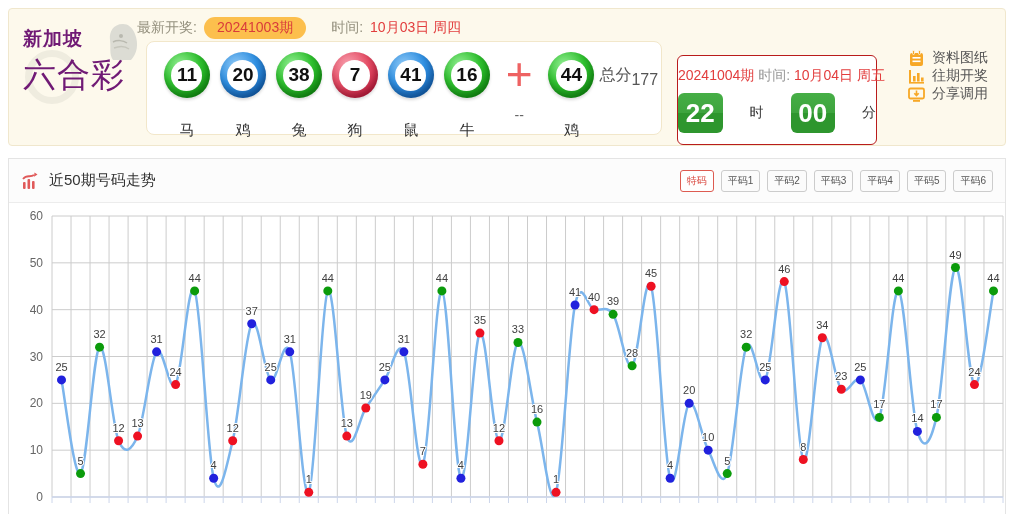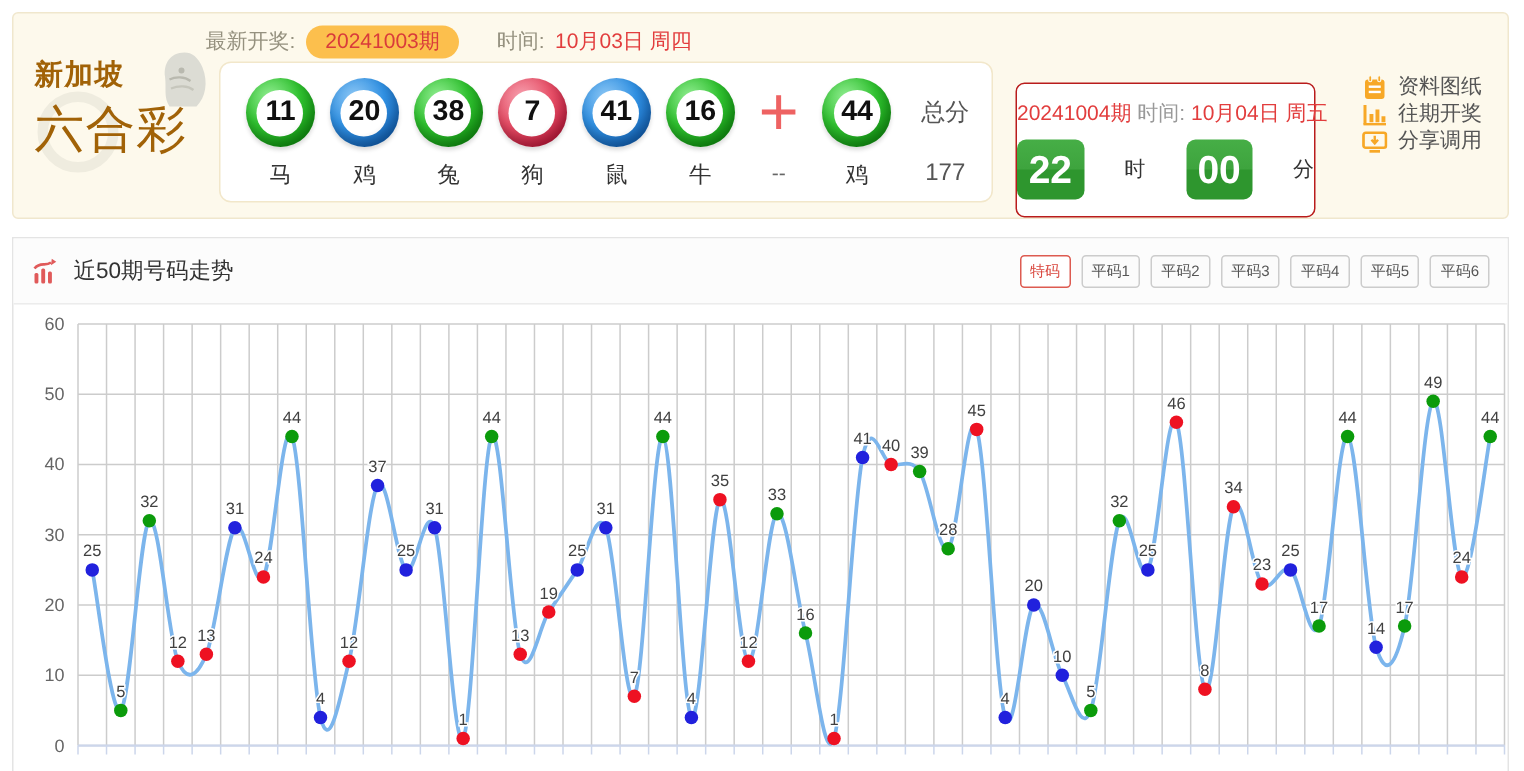--- a/index.html
+++ b/index.html
@@ -3,50 +3,50 @@
 <meta charset="utf-8">
 <style>
   * { margin:0; padding:0; box-sizing:border-box; }
   body { background:#fff; font-family:"Liberation Sans","DejaVu Sans",sans-serif; }
   .container { position:relative; width:1016px; height:514px; background:#fff; overflow:hidden; }
 
   
   .top-panel { position:absolute; left:8px; top:8px; width:998px; height:138px;
     background:#fdf9ec; border:1px solid #f0e7cd; border-radius:4px; }
 
-  .logo { position:absolute; left:14px; top:28px; width:118px; color:#a16207; z-index:1; }
+  .logo { position:absolute; left:14px; top:17px; width:118px; color:#701a75; z-index:1; }
   .logo-circle { position:absolute; left:2px; top:24px; width:54px; height:54px;
     border:7px solid #efecdf; border-radius:50%; z-index:0; }
   .logo-line1 { position:relative; font-size:19px; font-weight:bold; letter-spacing:1px; z-index:1; }
   .logo-line2 { position:relative; font-size:33px; font-weight:normal; letter-spacing:1px; margin-top:1px; z-index:1; }
   .merlion { position:absolute; left:78px; top:-6px; z-index:0; }
 
   .latest-row { position:absolute; left:128px; top:5px; height:28px; display:flex;
     align-items:center; font-size:14px; color:#95917f; gap:7px; white-space:nowrap; }
   .pill { background:#fcbf4d; border-radius:13px; padding:2px 13px; color:#d93b3b; }
   .red-text { color:#e23d3d; }
   .gap-left { margin-left:18px; }
 
   .ball-box { position:absolute; left:137px; top:32px; width:516px; height:94px;
     background:#fff; border:1px solid #f2e7ca; border-radius:8px;
     display:flex; align-items:flex-start; padding:10px 0 0 12px; }
-  .ball-cell { width:60px; display:flex; flex-direction:column; align-items:center; }
+  .ball-cell { width:60px; display:flex; flex-direction:column; align-items:center;gap:14px; }
   .ball { width:46px; height:46px; border-radius:50%; display:flex; align-items:center;
     justify-content:center; box-shadow:inset -2px -5px 7px rgba(0,0,0,.22), 0 2px 3px rgba(0,0,0,.15); }
   .ball-inner { width:31px; height:31px; border-radius:50%;
     background:radial-gradient(circle at 40% 32%, #ffffff 68%, #e4e4e4);
     display:flex; align-items:center; justify-content:center; font-size:19px; font-weight:bold; color:#101010; }
   .ball.green { background:radial-gradient(circle at 35% 28%, #93ee93, #2fc02f 45%, #0f930f 82%); }
   .ball.blue  { background:radial-gradient(circle at 35% 28%, #8ec8f5, #3090e2 45%, #1160b5 82%); }
   .ball.red   { background:radial-gradient(circle at 35% 28%, #f7a2b0, #e64e66 45%, #c2163a 82%); }
   .zodiac { margin-top:9px; font-size:15px; color:#333; }
   .plus-cell { width:52px; display:flex; flex-direction:column; align-items:center; }
   .plus-sign { font-size:46px; font-weight:300; color:#ee6262; line-height:44px; }
   .plus-label { margin-top:11px; font-size:14px; color:#666; }
-  .total-cell { width:66px; display:flex; flex-direction:column; align-items:center; }
+  .total-cell { width:66px; display:flex; align-items:center; }
   .total-label { height:46px; display:flex; align-items:center; font-size:16px; color:#555; }
   .total-value { margin-top:9px; font-size:16px; color:#555; }
 
   .countdown { position:absolute; left:668px; top:46px; width:200px; height:90px;
     background:#fff; border:1px solid #b91c1c; border-radius:6px; text-align:center; }
   .cd-title { margin-top:11px; font-size:14px; color:#999; white-space:nowrap; }
   .cd-clock { margin-top:8px; display:flex; align-items:center; justify-content:center; gap:27px; }
   .digit { width:46px; height:40px; border-radius:6px; color:#fff; font-size:26px; font-weight:bold;
     display:flex; align-items:center; justify-content:center;
     background:linear-gradient(#46ae46 0%, #3ea43e 49%, #2e962e 51%, #2e962e 100%); }

